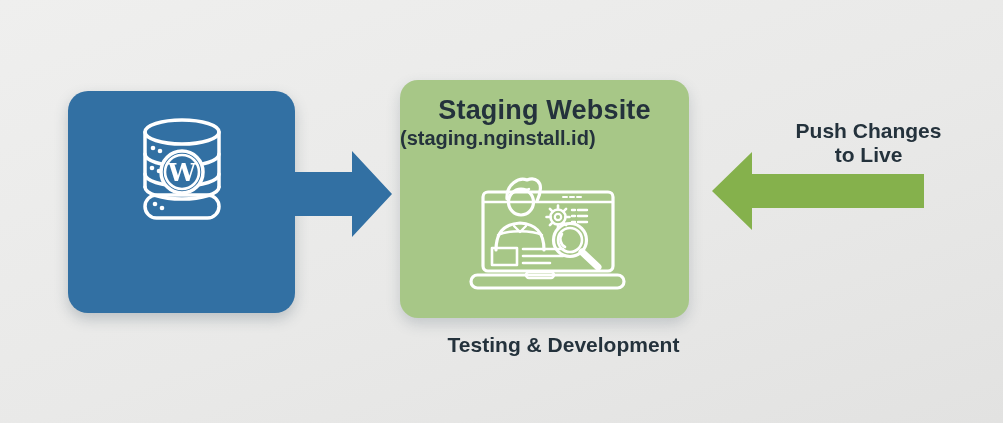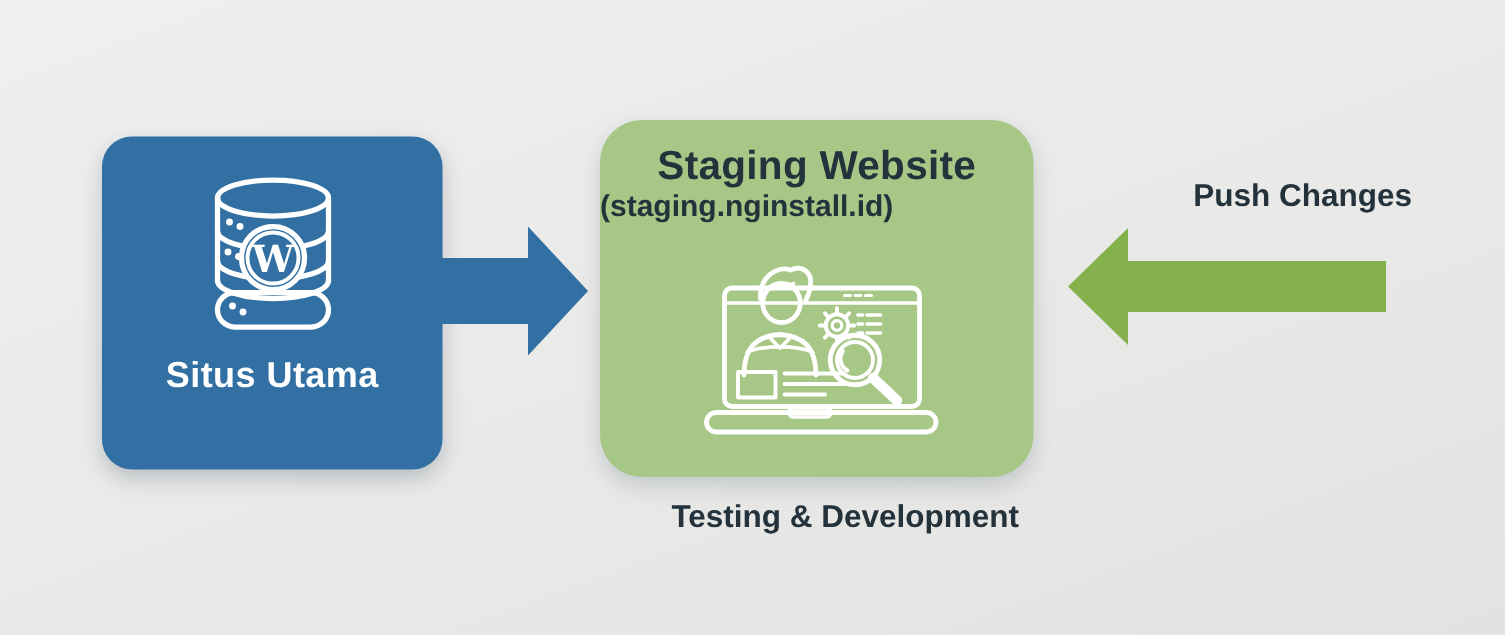--- a/index.html
+++ b/index.html
@@ -20,21 +20,21 @@
     position:relative;width:1003px;height:423px;overflow:hidden;
     background:linear-gradient(160deg,#efefee 0%,#e9e9e8 55%,#e2e2e1 100%);
   }
   .box{position:absolute;}
   .main-site-box{
     left:68px;top:91px;width:227px;height:222px;border-radius:20px;
     background:var(--blue);
     box-shadow:0 6px 14px rgba(70,85,100,.28);
   }
   .staging-site-box{
-    left:400px;top:80px;width:289px;height:238px;border-radius:28px;
+    left:400px;top:80px;width:289px;height:238px;border-radius:18px;
     background:var(--green-box);
     box-shadow:0 6px 14px rgba(70,85,100,.22);
   }
   .db-icon{position:absolute;left:50%;top:23px;transform:translateX(-50%);}
   .laptop-icon{position:absolute;left:70px;top:97px;}
   .main-title{
     position:absolute;left:0;top:146px;width:100%;text-align:center;
     color:#fff;font-size:24px;font-weight:700;letter-spacing:.3px;
   }
   .main-subtitle{
@@ -84,21 +84,20 @@
       <circle class="dot" cx="19" cy="57" r="2.3"></circle>
 
       <rect class="stroke" x="5" y="81" width="74" height="23" rx="11.5"></rect>
       <circle class="dot" cx="15" cy="90" r="2.3"></circle>
       <circle class="dot" cx="22" cy="94" r="2.3"></circle>
 
       <circle cx="42" cy="58" r="21" style="fill:var(--blue);stroke:var(--icon-stroke);stroke-width:3.5"></circle>
       <circle class="stroke" cx="42" cy="58" r="17" style="stroke-width:2.6"></circle>
       <text x="42" y="67" text-anchor="middle" fill="#ffffff" font-family="'DejaVu Serif',serif" font-size="25" font-weight="bold">W</text>
     </svg>
-    <div class="main-title">Situs Utama</div>
   </div>
 
   <svg class="arrow-right-svg" width="100" height="86" viewBox="0 0 100 86">
     <polygon points="0,21 60,21 60,0 100,43 60,86 60,65 0,65" style="fill:var(--blue)"></polygon>
   </svg>
 
   <div class="box staging-site-box">
     <div class="staging-title">Staging Website</div>
     <div class="staging-subtitle">(staging.nginstall.id)</div>
     <svg class="laptop-icon" width="155" height="113" viewBox="0 0 155 113">
@@ -133,19 +132,20 @@
         <path d="M92,57 a9,9 0 0 0 3,13" style="stroke-width:2.6"></path>
         <path d="M112,75 L128,90" style="stroke-width:7"></path>
       </g>
     </svg>
   </div>
 
   <div class="caption">Testing &amp; Development</div>
 
   <div class="push-label">
     <div>Push Changes</div>
+    <div>to Live</div>
   </div>
 
   <svg class="arrow-left-svg" width="212" height="78" viewBox="0 0 212 78">
     <polygon points="0,39 40,0 40,22 212,22 212,56 40,56 40,78" style="fill:var(--green-arrow)"></polygon>
   </svg>
 
 </div>
 
 </body></html>

